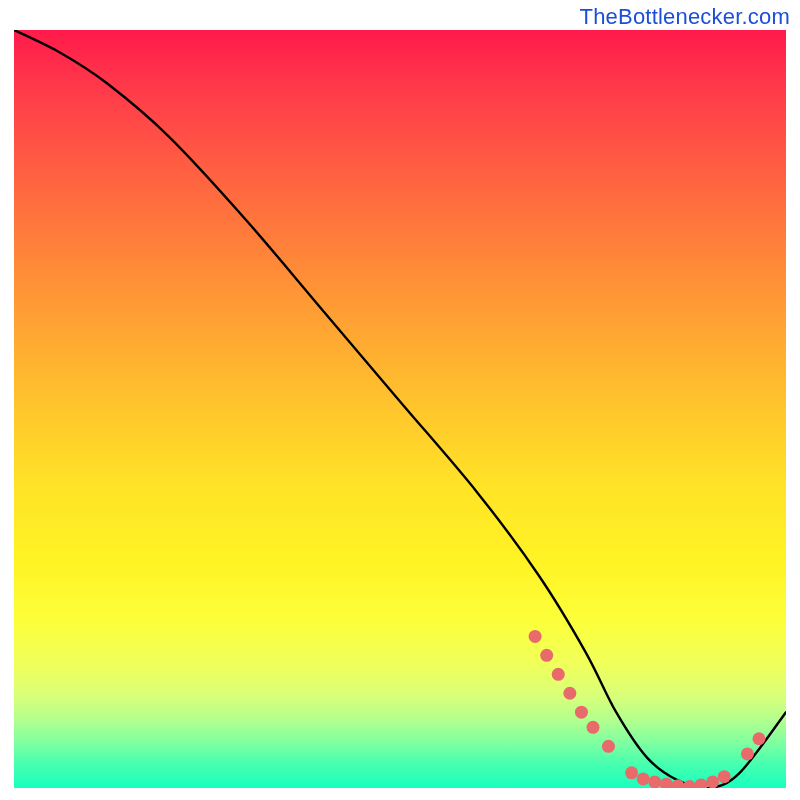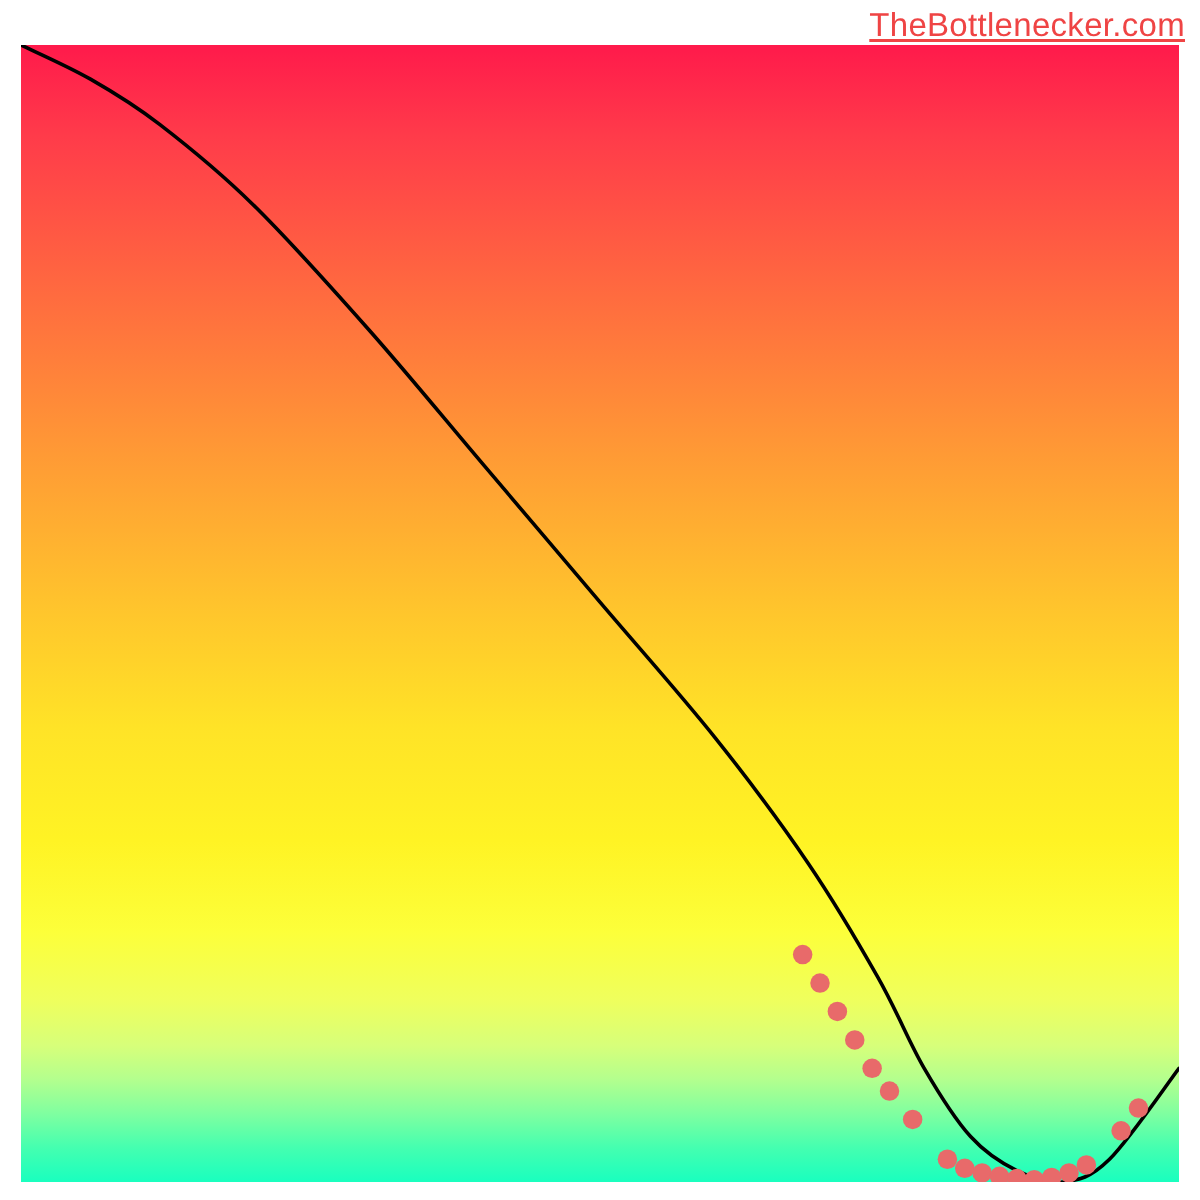--- a/index.html
+++ b/index.html
@@ -8,23 +8,22 @@
     position: relative;
     width: 800px;
     height: 800px;
   }
   .attribution {
     position: absolute;
     top: 4px;
     right: 10px;
     font-family: Arial, Helvetica, sans-serif;
     font-size: 22px;
-    color: #ef4444;
+    color: #1d4ed8;
     letter-spacing: 0.2px;
-    text-decoration: underline;
   }
   .plot {
     position: absolute;
     left: 14px;
     top: 30px;
     width: 772px;
     height: 758px;
   }
   .gradient {
     position: absolute;

